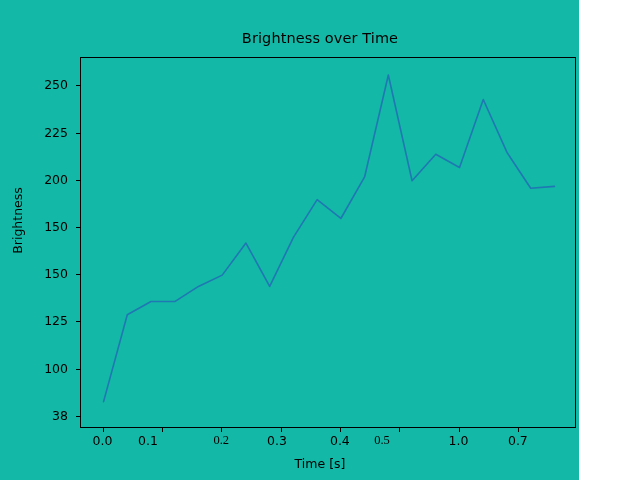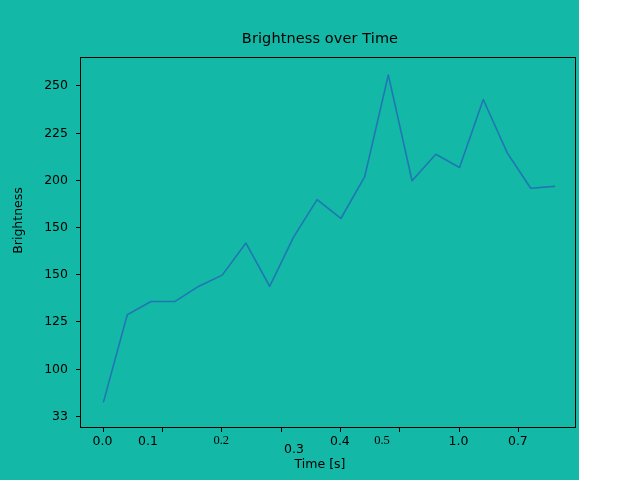--- a/index.html
+++ b/index.html
@@ -32,21 +32,21 @@
   <div id="plot-title">Brightness over Time</div>
 
   <div id="axes">
     <svg id="plot-svg" viewBox="0 0 496 371" preserveAspectRatio="none">
       <polyline id="series-path" fill="none" stroke="#1f77b4" stroke-width="1.6" stroke-linejoin="round" stroke-linecap="round" points="22.55,343.62 46.28,256.77 70.01,243.56 93.74,243.56 117.47,228.45 141.21,217.12 164.94,185.03 188.67,228.45 212.40,179.36 236.13,141.60 259.87,160.48 283.60,118.95 307.33,16.99 331.06,122.72 354.79,96.29 378.53,109.51 402.26,41.54 425.99,94.40 449.72,130.27 473.45,128.39"></polyline>
     </svg>
   </div>
 
   <div id="ytick-container">
       <div class="ytick-mark" style="top: 415.7px;"></div>
-      <div class="ylab" style="top: 407.7px;">33</div>
+      <div class="ylab" style="top: 407.7px;">38</div>
       <div class="ytick-mark" style="top: 368.5px;"></div>
       <div class="ylab" style="top: 360.5px;">100</div>
       <div class="ytick-mark" style="top: 321.3px;"></div>
       <div class="ylab" style="top: 313.3px;">125</div>
       <div class="ytick-mark" style="top: 274.1px;"></div>
       <div class="ylab" style="top: 266.1px;">150</div>
       <div class="ytick-mark" style="top: 226.9px;"></div>
       <div class="ylab" style="top: 218.9px;">150</div>
       <div class="ytick-mark" style="top: 179.7px;"></div>
       <div class="ylab" style="top: 171.7px;">200</div>
@@ -56,21 +56,21 @@
       <div class="ylab" style="top: 77.3px;">250</div>
     </div>
   <div id="xtick-container">
       <div class="xtick-mark" style="left: 102.5px;"></div>
       <div class="xlab" style="left: 72.5px;">0.0</div>
       <div class="xtick-mark" style="left: 161.9px;"></div>
       <div class="xlab" style="left: 118px;">0.1</div>
       <div class="xtick-mark" style="left: 221.2px;"></div>
       <div class="xlab" style="left: 191.2px; font-family: Liberation Serif, serif;">0.2</div>
       <div class="xtick-mark" style="left: 280.5px;"></div>
-      <div class="xlab" style="left: 264px; margin-top: 8px;">0.3</div>
+      <div class="xlab" style="left: 247px;">0.3</div>
       <div class="xtick-mark" style="left: 339.9px;"></div>
       <div class="xlab" style="left: 309.9px;">0.4</div>
       <div class="xtick-mark" style="left: 399.2px;"></div>
       <div class="xlab" style="left: 352px; font-family: Liberation Serif, serif;">0.5</div>
       <div class="xtick-mark" style="left: 458.5px;"></div>
       <div class="xlab" style="left: 428.5px;">1.0</div>
       <div class="xtick-mark" style="left: 517.9px;"></div>
       <div class="xlab" style="left: 487.9px;">0.7</div>
     </div>
 

